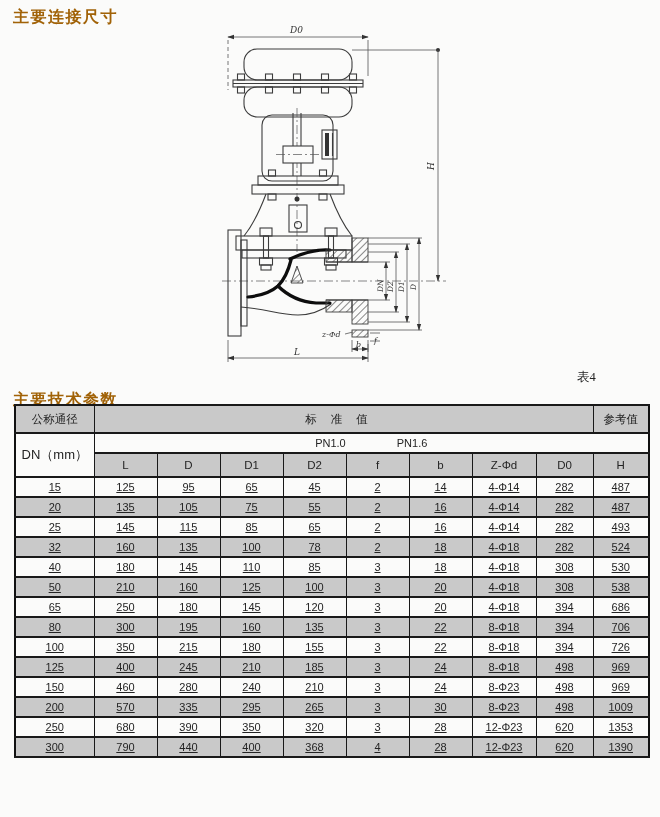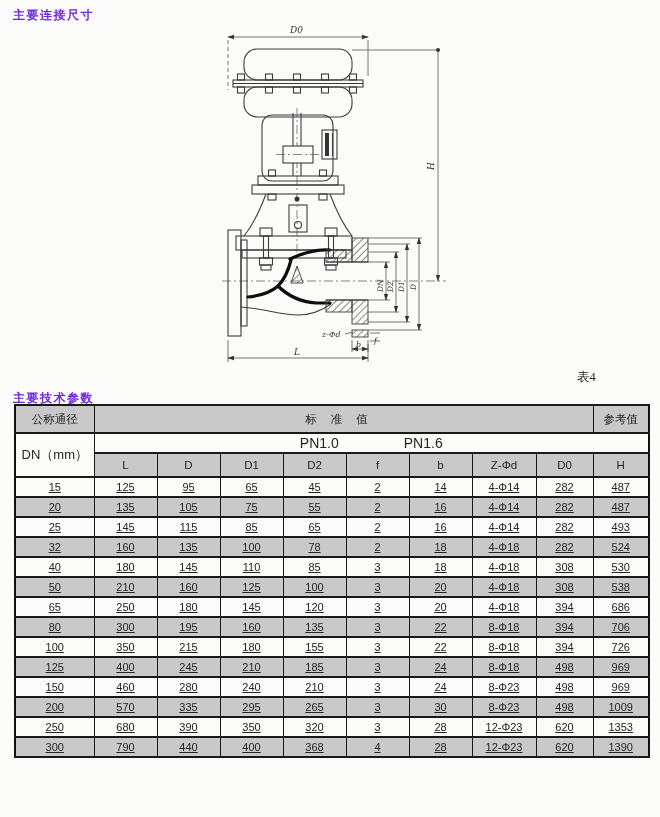--- a/index.html
+++ b/index.html
@@ -2,22 +2,22 @@
 <html><head>
 <meta charset="utf-8">
 <style>
   html,body{margin:0;padding:0;}
   .page{
     position:relative;width:660px;height:817px;
     background:#fbfbfa;color:#1d1d1d;
     font-family:"Liberation Sans",sans-serif;overflow:hidden;
   }
   .sec-title{
-    position:absolute;left:13px;font-size:12px;font-weight:bold;
-    letter-spacing:1.5px;color:#6d28d9;
+    position:absolute;left:13px;font-size:16px;font-weight:bold;
+    letter-spacing:1.5px;color:#a16207;
   }
   .t1{top:7px;}
   .t2{top:390px;}
   .table-tag{
     position:absolute;left:577px;top:369px;font-size:12.5px;
     font-family:"Liberation Serif",serif;color:#222;
   }
   svg.drawing{position:absolute;left:0;top:0;}
   .ln{stroke:#3c3c3c;stroke-width:1.1;fill:none;}
   .lnf{stroke:#3c3c3c;stroke-width:1.1;fill:#fbfbfa;}
@@ -44,21 +44,21 @@
     font-weight:normal;padding:0;overflow:hidden;white-space:nowrap;
   }
   table.spec{border:2px solid #111;}
   .shade,th.gray{background:#c9c9c9;}
   tr.hr1{height:28px;}
   tr.hr1 th{font-size:11.5px;}
   tr.hr2{height:20px;}
   tr.hr3{height:24px;font-size:11.5px;}
   tbody.data tr{height:20px;text-decoration:underline;}
   .std-label{letter-spacing:14px;padding-left:14px;}
-  .pn-cell span{display:inline-block;margin:0 31px;font-size:14px;}
+  .pn-cell span{display:inline-block;margin:0 24px;font-size:11px;}
   th.dncell{background:#fbfbfa;font-size:13px;}
 </style>
 </head>
 <body>
 
 <div class="page">
 
   <div class="sec-title t1">主要连接尺寸</div>
 
   <svg class="drawing" width="660" height="372" viewBox="0 0 660 372">

